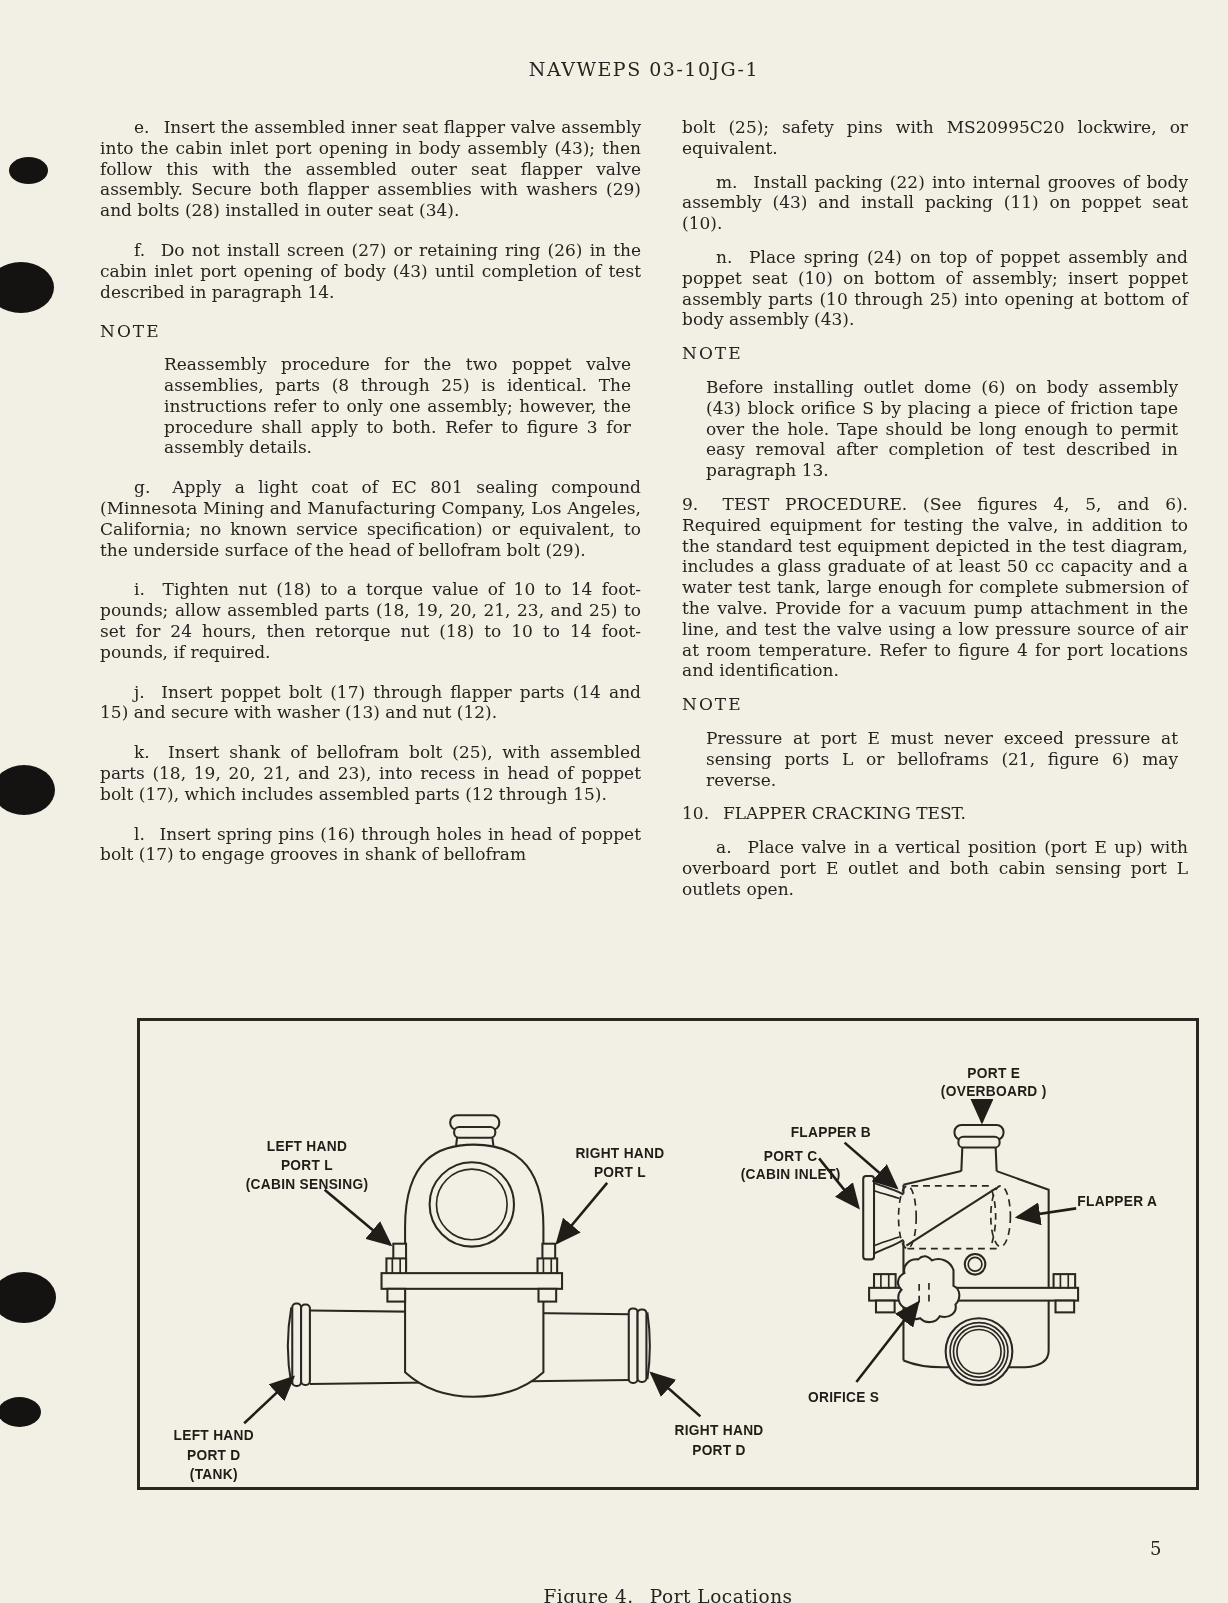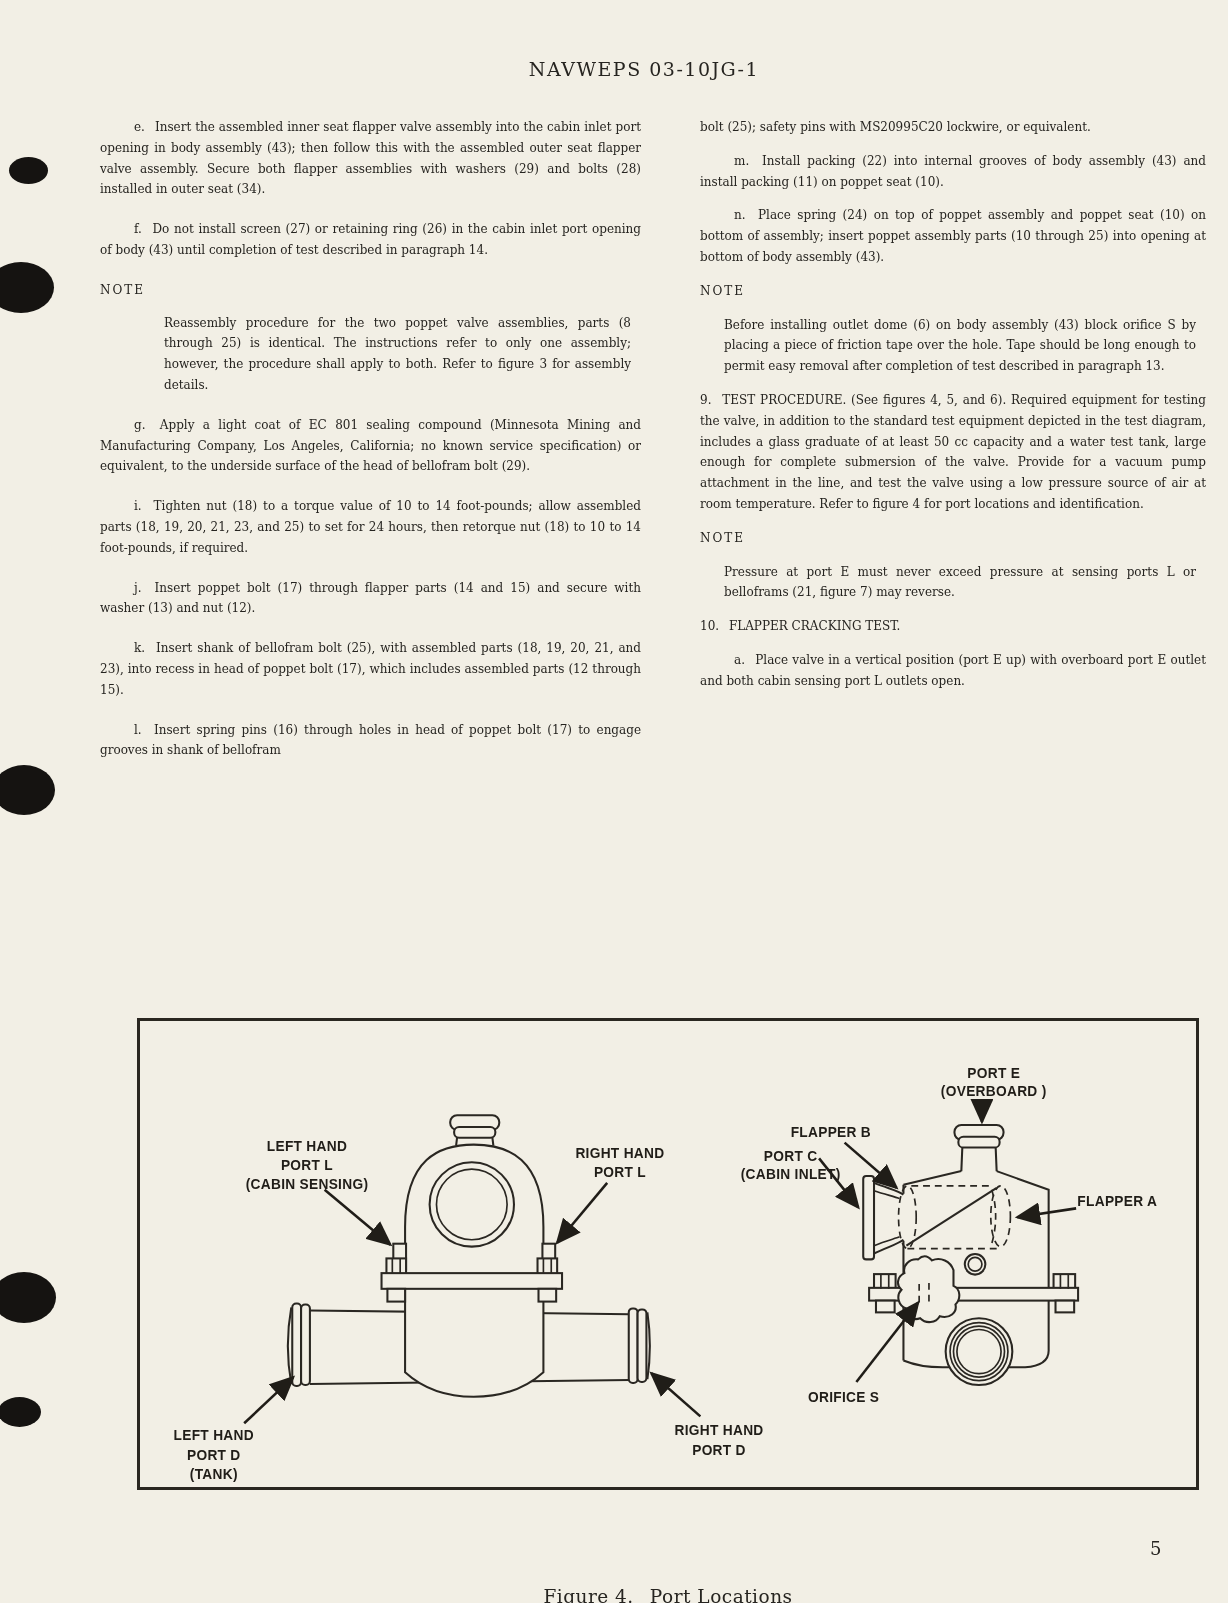--- a/index.html
+++ b/index.html
@@ -6,23 +6,23 @@
   body{
     width:1228px;height:1603px;position:relative;overflow:hidden;
     background:#f2efe5;
     font-family:"DejaVu Serif","Liberation Serif",serif;
     color:#262420;
   }
   .page-header{
     position:absolute;top:58px;left:0;width:100%;text-align:center;
     font-size:19px;letter-spacing:1.5px;transform:translateX(30px);
   }
-  .col{position:absolute;top:117px;font-size:12px;line-height:20.8px;text-align:justify;}
+  .col{position:absolute;top:117px;font-size:17px;line-height:20.8px;text-align:justify;}
   .col-left{left:100px;width:541px;}
-  .col-right{left:700px;width:506px;}
+  .col-right{left:682px;width:506px;}
   .para{margin:0 0 19px 0;text-indent:34px;}
   .col-right .para{margin-bottom:13px;}
   .para.cont{text-indent:0;}
   .para.sec{text-indent:0;}
   .note-head{margin:2px 0 12px 0;text-align:left;letter-spacing:2px;text-indent:0;}
   .note-body{margin:0 10px 19px 64px;text-indent:0;}
   .col-right .note-body{margin-bottom:13px;margin-left:24px;}
   .sec-heading{margin:2px 0 29px 0;text-indent:0;text-align:left;}
   .figure-box{
     position:absolute;left:137px;top:1018px;width:1062px;height:472px;
@@ -69,21 +69,21 @@
 </div>
 
 <div class="col col-right">
   <p class="para cont">bolt (25); safety pins with MS20995C20 lockwire, or equivalent.</p>
   <p class="para">m.  Install packing (22) into internal grooves of body assembly (43) and install packing (11) on poppet seat (10).</p>
   <p class="para">n.  Place spring (24) on top of poppet assembly and poppet seat (10) on bottom of assembly; insert poppet assembly parts (10 through 25) into opening at bottom of body assembly (43).</p>
   <p class="para note-head">NOTE</p>
   <p class="para note-body">Before installing outlet dome (6) on body assembly (43) block orifice S by placing a piece of friction tape over the hole.  Tape should be long enough to permit easy removal after completion of test described in paragraph 13.</p>
   <p class="para sec">9.  TEST PROCEDURE.  (See figures 4, 5, and 6). Required equipment for testing the valve, in addition to the standard test equipment depicted in the test diagram, includes a glass graduate of at least 50 cc capacity and a water test tank, large enough for complete submersion of the valve.  Provide for a vacuum pump attachment in the line, and test the valve using a low pressure source of air at room temperature.  Refer to figure 4 for port locations and identification.</p>
   <p class="para note-head">NOTE</p>
-  <p class="para note-body">Pressure at port E must never exceed pressure at sensing ports L or belloframs (21, figure 7) may reverse.</p>
+  <p class="para note-body">Pressure at port E must never exceed pressure at sensing ports L or belloframs (21, figure 6) may reverse.</p>
   <p class="para sec-heading">10.  FLAPPER CRACKING TEST.</p>
   <p class="para">a.  Place valve in a vertical position (port E up) with overboard port E outlet and both cabin sensing port L outlets open.</p>
 </div>
 
 <div class="figure-box">
   <svg viewBox="0 0 1064 475">
     <defs>
       <marker id="ah" markerWidth="11" markerHeight="9" refX="9" refY="4.5" orient="auto">
         <path d="M0,0 L10,4.5 L0,9 Z" fill="#201d18"></path>
       </marker>

